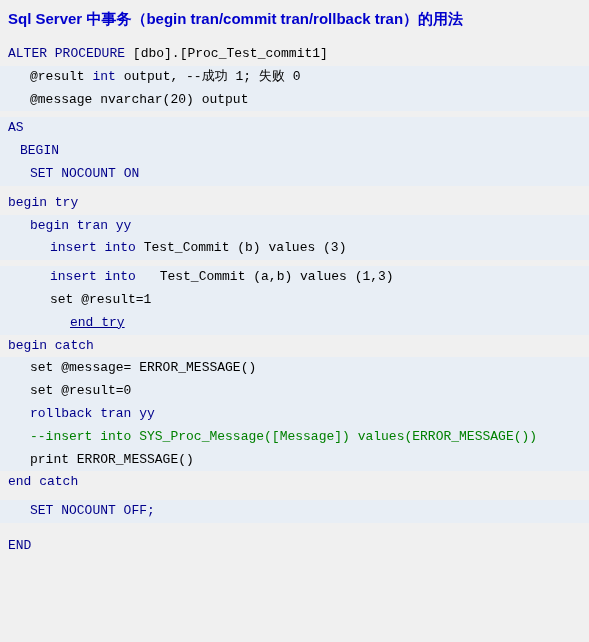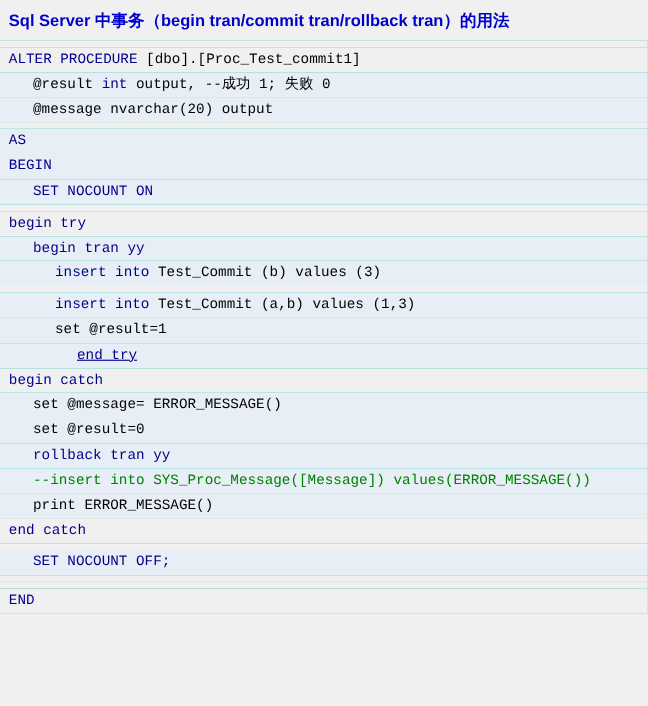--- a/index.html
+++ b/index.html
@@ -13,46 +13,46 @@
     .page-title {
       background: #f0f0f0;
       color: #0000cc;
       font-size: 15px;
       font-weight: bold;
       padding: 10px 8px 8px 8px;
       font-family: Arial, sans-serif;
       border-bottom: none;
     }
     .code-area {
-      background: #14b8a6;
+      background: #14532d;
       padding: 0;
     }
   </style>
 </head>
 <body>
 
 <div style="background:#f0f0f0; width:589px; min-height:642px; padding-bottom: 10px;">
   <div class="page-title">Sql Server 中事务（begin tran/commit tran/rollback tran）的用法</div>
 
   <div class="code-area" id="code-container">
 
   <div style="height: 6px; background: rgb(240, 240, 240);"></div>
       <div style="background: rgb(240, 240, 240); padding: 1px 8px; line-height: 1.6; white-space: pre; font-family: Consolas, &quot;Courier New&quot;, monospace; font-size: 13px;"><span style="color: rgb(0, 0, 139);">ALTER PROCEDURE </span><span style="color: rgb(0, 0, 0);">[dbo].[Proc_Test_commit1]</span></div>
       <div style="background: rgb(232, 238, 245); padding: 1px 8px 1px 30px; line-height: 1.6; white-space: pre; font-family: Consolas, &quot;Courier New&quot;, monospace; font-size: 13px;"><span style="color: rgb(0, 0, 0);">@result </span><span style="color: rgb(0, 0, 139);">int</span><span style="color: rgb(0, 0, 0);"> output, --成功 1; 失败 0</span></div>
       <div style="background: rgb(232, 238, 245); padding: 1px 8px 1px 30px; line-height: 1.6; white-space: pre; font-family: Consolas, &quot;Courier New&quot;, monospace; font-size: 13px;"><span style="color: rgb(0, 0, 0);">@message nvarchar(20) output</span></div>
       <div style="height: 6px; background: rgb(240, 240, 240);"></div>
       <div style="background: rgb(232, 238, 245); padding: 1px 8px; line-height: 1.6; white-space: pre; font-family: Consolas, &quot;Courier New&quot;, monospace; font-size: 13px;"><span style="color: rgb(0, 0, 139); margin-top: 16px;">AS</span></div>
-      <div style="background: rgb(232, 238, 245); padding: 1px 8px; line-height: 1.6; white-space: pre; font-family: Consolas, &quot;Courier New&quot;, monospace; font-size: 13px;"><span style="color: rgb(0, 0, 139);">BEGIN</span></div>
+      <div style="background: rgb(232, 238, 245); padding: 1px 8px; line-height: 1.6; white-space: pre; font-family: Consolas, &quot;Courier New&quot;, monospace; font-size: 13px;"><span style="color: rgb(0, 0, 139); margin-left: 12px;">BEGIN</span></div>
       <div style="background: rgb(232, 238, 245); padding: 1px 8px 1px 30px; line-height: 1.6; white-space: pre; font-family: Consolas, &quot;Courier New&quot;, monospace; font-size: 13px;"><span style="color: rgb(0, 0, 139);">SET NOCOUNT </span><span style="color: rgb(0, 0, 139);">ON</span></div>
       <div style="height: 6px; background: rgb(240, 240, 240);"></div>
       <div style="background: rgb(240, 240, 240); padding: 1px 8px; line-height: 1.6; white-space: pre; font-family: Consolas, &quot;Courier New&quot;, monospace; font-size: 13px;"><span style="color: rgb(0, 0, 139);">begin try</span></div>
       <div style="background: rgb(232, 238, 245); padding: 1px 8px 1px 30px; line-height: 1.6; white-space: pre; font-family: Consolas, &quot;Courier New&quot;, monospace; font-size: 13px;"><span style="color: rgb(0, 0, 139);">begin tran yy</span></div>
       <div style="background: rgb(232, 238, 245); padding: 1px 8px 1px 50px; line-height: 1.6; white-space: pre; font-family: Consolas, &quot;Courier New&quot;, monospace; font-size: 13px;"><span style="color: rgb(0, 0, 139);">insert into</span><span style="color: rgb(0, 0, 0);"> Test_Commit (b) values (3)</span></div>
       <div style="height: 6px; background: rgb(240, 240, 240);"></div>
-      <div style="background: rgb(232, 238, 245); padding: 1px 8px 1px 50px; line-height: 1.6; white-space: pre; font-family: Consolas, &quot;Courier New&quot;, monospace; font-size: 13px;"><span style="color: rgb(0, 0, 139);">insert into</span><span style="color: rgb(0, 0, 0);"> Test_Commit (a,b) values (1,3)</span></div>
+      <div style="background: rgb(232, 238, 245); padding: 1px 8px 1px 50px; line-height: 1.6; white-space: pre; font-family: Consolas, &quot;Courier New&quot;, monospace; font-size: 13px;"><span style="color: rgb(0, 0, 139);">insert into</span><span style="color: rgb(0, 0, 0); margin-left: 16px;"> Test_Commit (a,b) values (1,3)</span></div>
       <div style="background: rgb(232, 238, 245); padding: 1px 8px 1px 50px; line-height: 1.6; white-space: pre; font-family: Consolas, &quot;Courier New&quot;, monospace; font-size: 13px;"><span style="color: rgb(0, 0, 0);">set @result=1</span></div>
       <div style="background: rgb(232, 238, 245); padding: 1px 8px 1px 70px; line-height: 1.6; white-space: pre; font-family: Consolas, &quot;Courier New&quot;, monospace; font-size: 13px;"><span style="color: rgb(0, 0, 139); text-decoration: underline;">end try</span></div>
       <div style="background: rgb(240, 240, 240); padding: 1px 8px; line-height: 1.6; white-space: pre; font-family: Consolas, &quot;Courier New&quot;, monospace; font-size: 13px;"><span style="color: rgb(0, 0, 139);">begin catch</span></div>
       <div style="background: rgb(232, 238, 245); padding: 1px 8px 1px 30px; line-height: 1.6; white-space: pre; font-family: Consolas, &quot;Courier New&quot;, monospace; font-size: 13px;"><span style="color: rgb(0, 0, 0);">set @message= ERROR_MESSAGE()</span></div>
       <div style="background: rgb(232, 238, 245); padding: 1px 8px 1px 30px; line-height: 1.6; white-space: pre; font-family: Consolas, &quot;Courier New&quot;, monospace; font-size: 13px;"><span style="color: rgb(0, 0, 0);">set @result=0</span></div>
       <div style="background: rgb(232, 238, 245); padding: 1px 8px 1px 30px; line-height: 1.6; white-space: pre; font-family: Consolas, &quot;Courier New&quot;, monospace; font-size: 13px;"><span style="color: rgb(0, 0, 139);">rollback tran yy</span></div>
       <div style="background: rgb(232, 238, 245); padding: 1px 8px 1px 30px; line-height: 1.6; white-space: pre; font-family: Consolas, &quot;Courier New&quot;, monospace; font-size: 13px;"><span style="color: rgb(0, 128, 0);">--insert into SYS_Proc_Message([Message]) values(ERROR_MESSAGE())</span></div>
       <div style="background: rgb(232, 238, 245); padding: 1px 8px 1px 30px; line-height: 1.6; white-space: pre; font-family: Consolas, &quot;Courier New&quot;, monospace; font-size: 13px;"><span style="color: rgb(0, 0, 0);">print ERROR_MESSAGE()</span></div>
       <div style="background: rgb(240, 240, 240); padding: 1px 8px; line-height: 1.6; white-space: pre; font-family: Consolas, &quot;Courier New&quot;, monospace; font-size: 13px;"><span style="color: rgb(0, 0, 139);">end catch</span></div>
       <div style="height: 6px; background: rgb(240, 240, 240);"></div>

